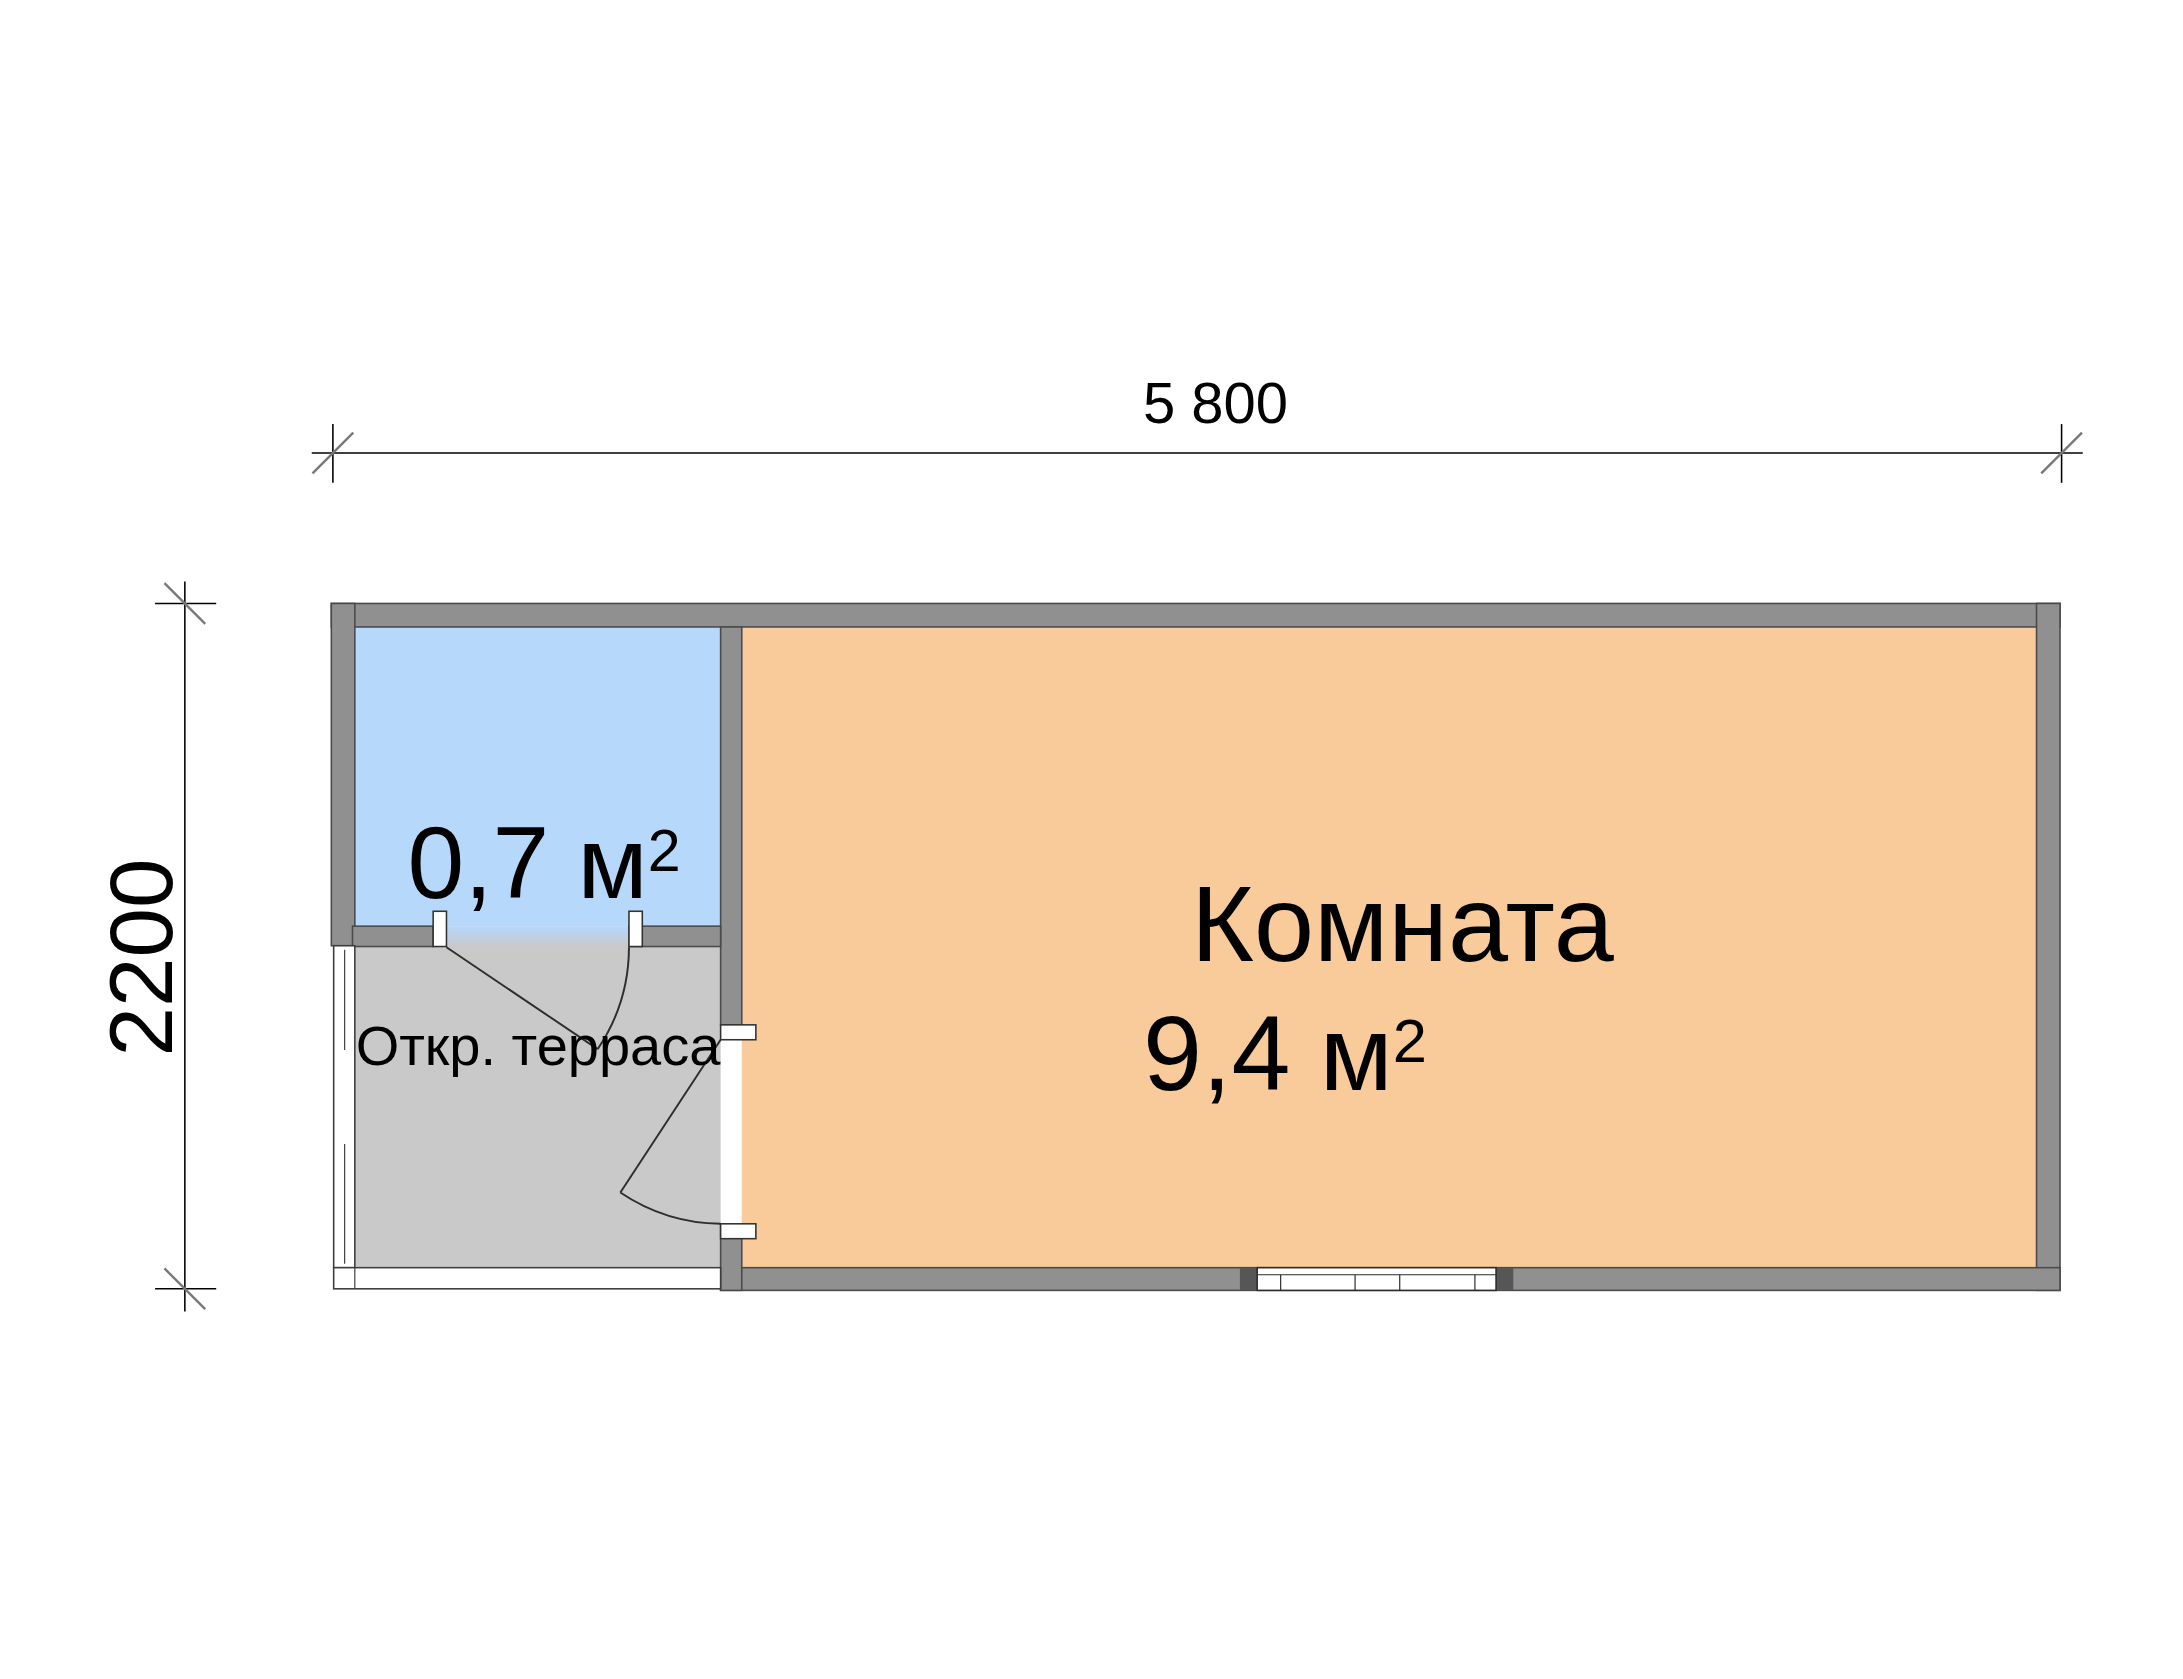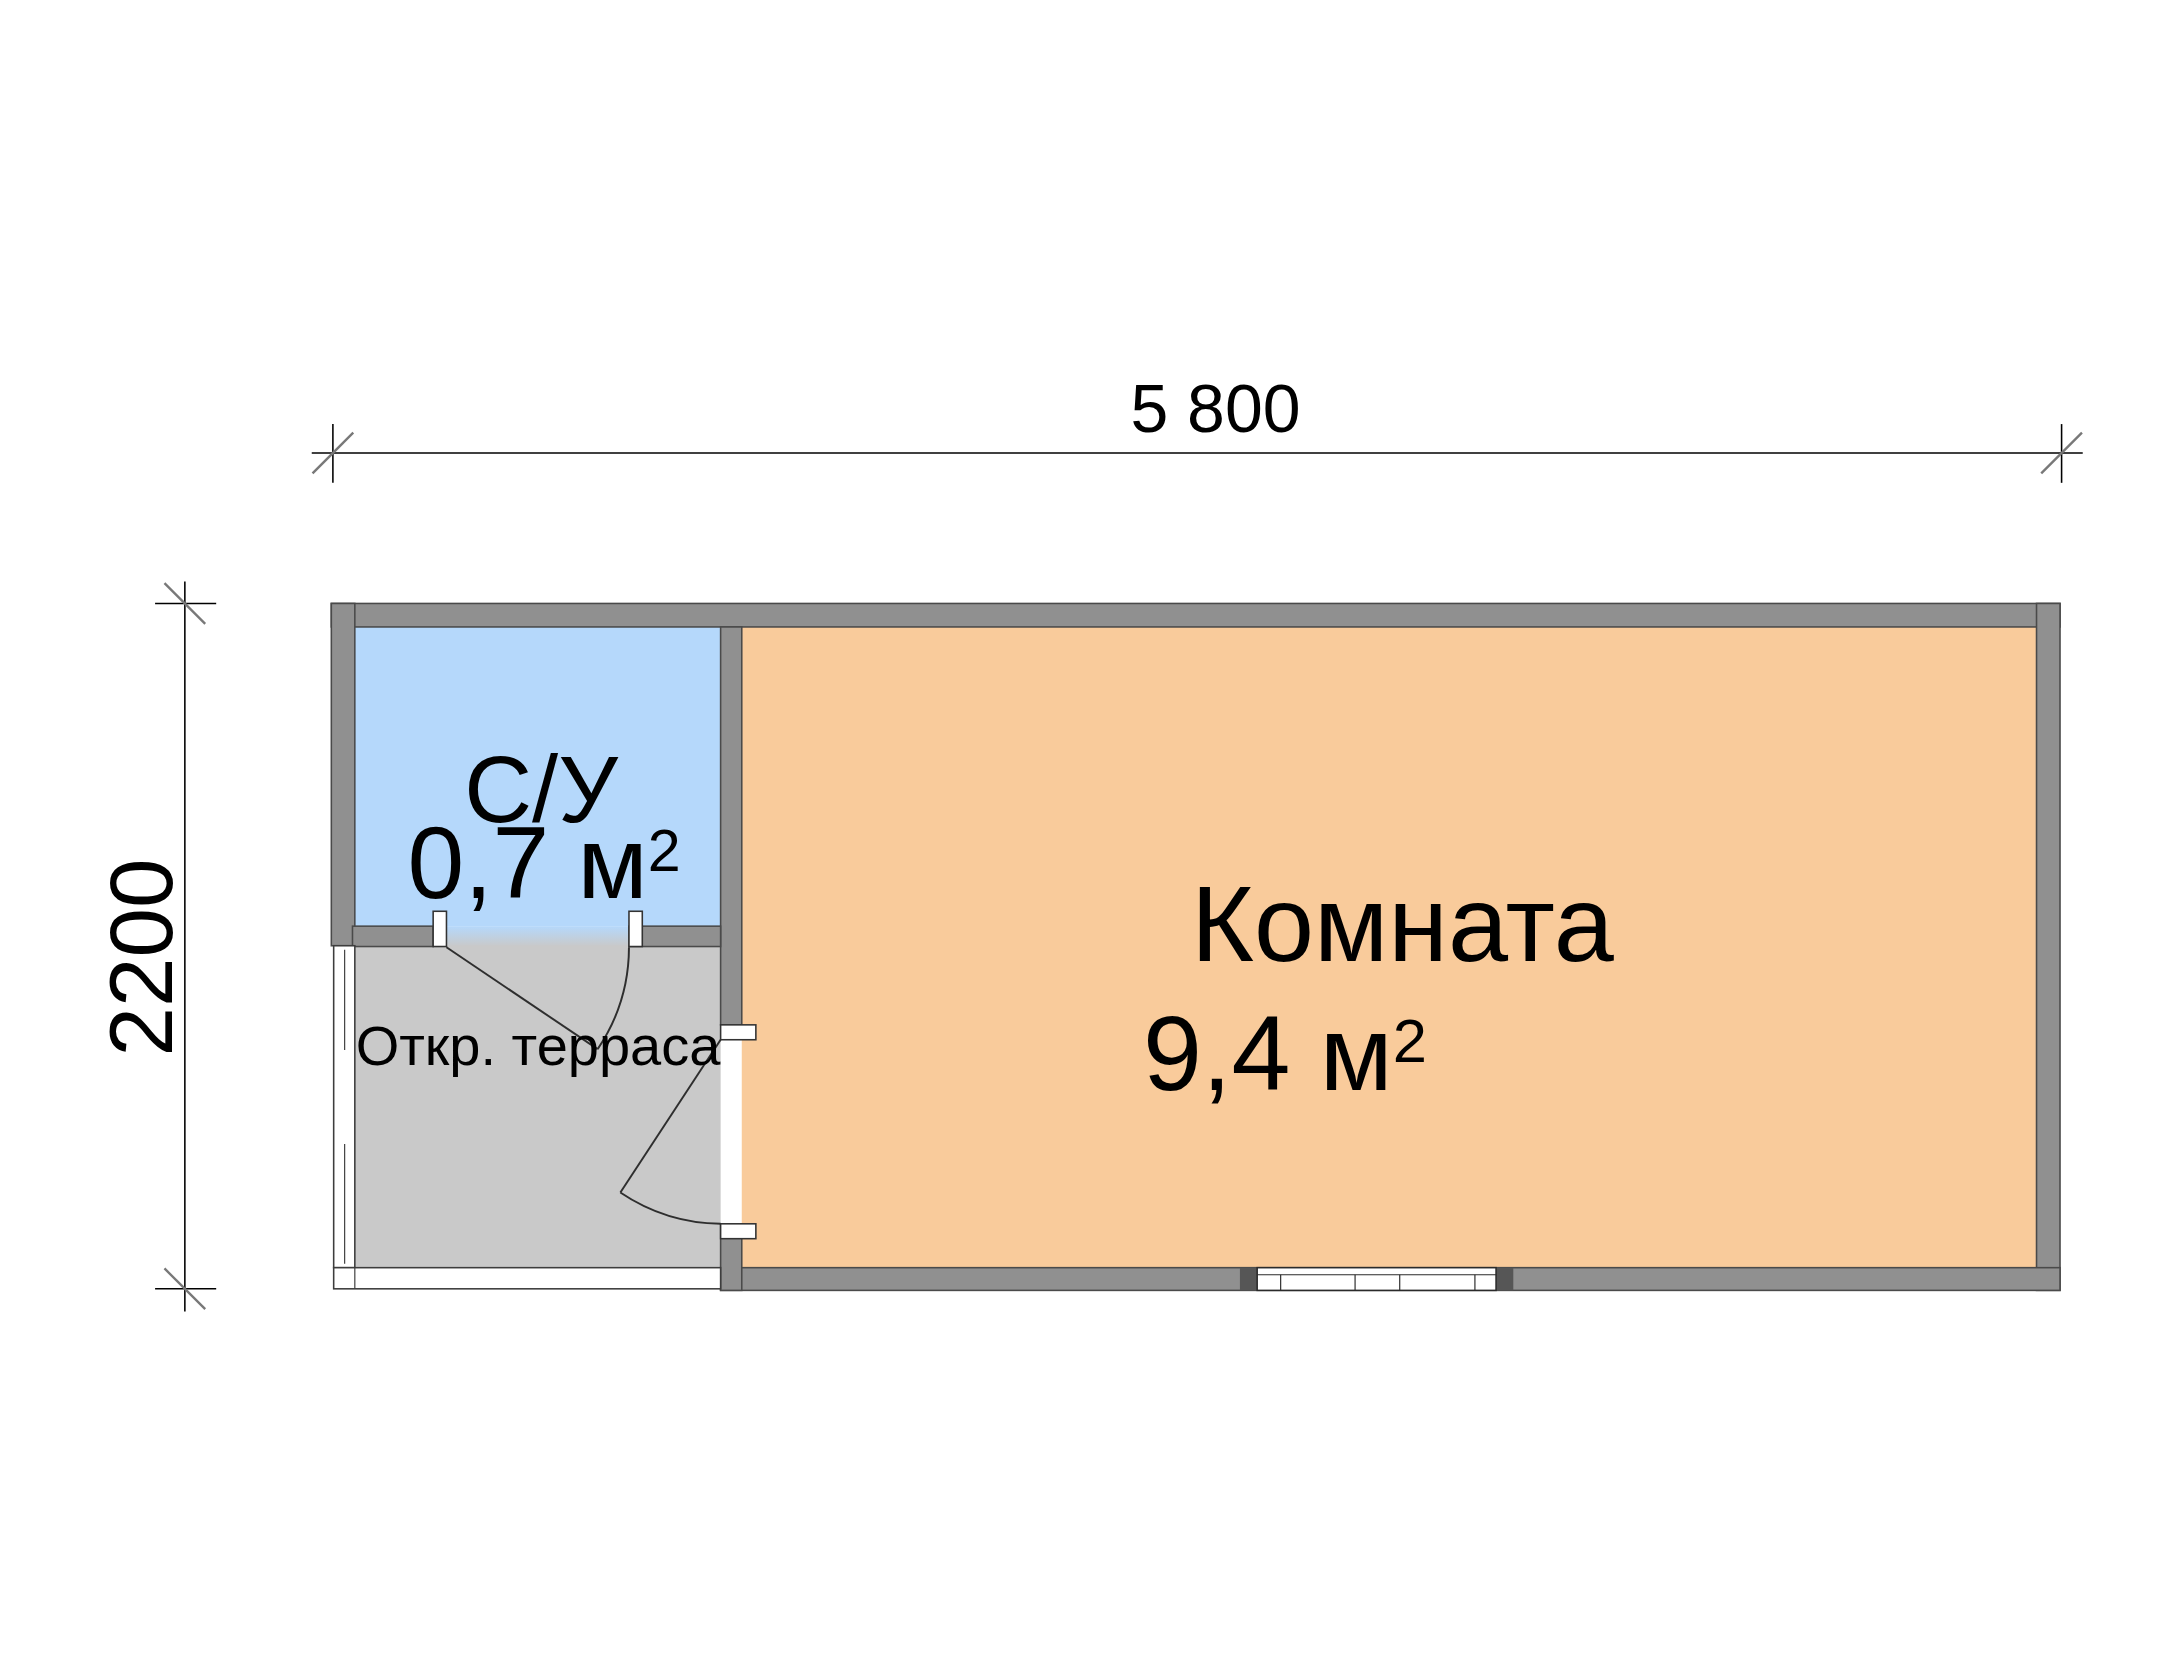--- a/index.html
+++ b/index.html
@@ -18,21 +18,21 @@
     white-space:nowrap;
     color:#000;
     text-align:center;
   }
   .label sup{
     font-size:0.58em;
     position:relative;
     top:-0.45em;
     vertical-align:baseline;
   }
-  #lbl-dim-width{left:902px;top:374px;width:627px;font-size:68px;}
+  #lbl-dim-width{left:902px;top:374px;width:627px;font-size:58px;}
   #lbl-dim-height{
     left:-55px;top:913px;width:392px;font-size:89px;
     transform:rotate(-90deg);
   }
   #lbl-su-name{left:306px;top:743px;width:470px;font-size:94px;}
   #lbl-su-area{left:309px;top:812px;width:470px;font-size:102px;}
   #lbl-terrace-name{left:264px;top:1018px;width:548px;font-size:56px;}
   #lbl-terrace-area{left:252px;top:1104px;width:470px;font-size:110px;}
   #lbl-room-name{left:1089px;top:870px;width:627px;font-size:108px;text-align:center;}
   #lbl-room-area{left:1050px;top:1000px;width:470px;font-size:106px;}
@@ -121,21 +121,20 @@
     <g stroke="#787878" stroke-width="3">
       <line x1="210" y1="744" x2="262" y2="796"></line>
       <line x1="210" y1="1619" x2="262" y2="1671"></line>
     </g>
   </svg>
 
   <div class="label" id="lbl-dim-width">5 800</div>
 
   <div class="label" id="lbl-dim-height">2200</div>
 
-  <div class="label" id="lbl-su-name">С/У</div>
 
   <div class="label" id="lbl-su-area"><span>0,7 м</span><sup>2</sup></div>
 
   <div class="label" id="lbl-terrace-name">Откр. терраса</div>
 
 
   <div class="label" id="lbl-room-name">Комната</div>
 
   <div class="label" id="lbl-room-area"><span>9,4 м</span><sup>2</sup></div>
 

